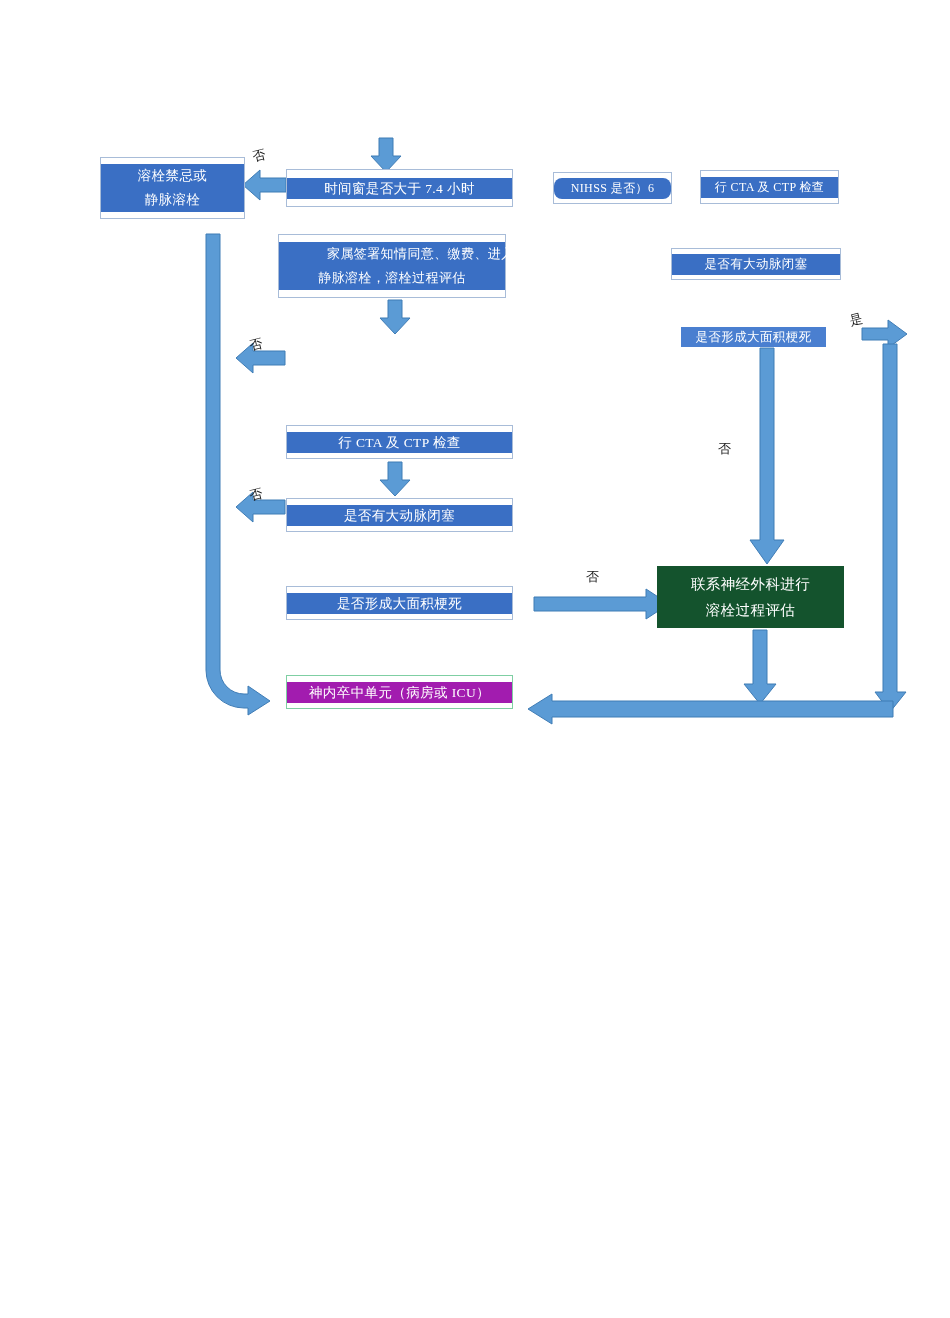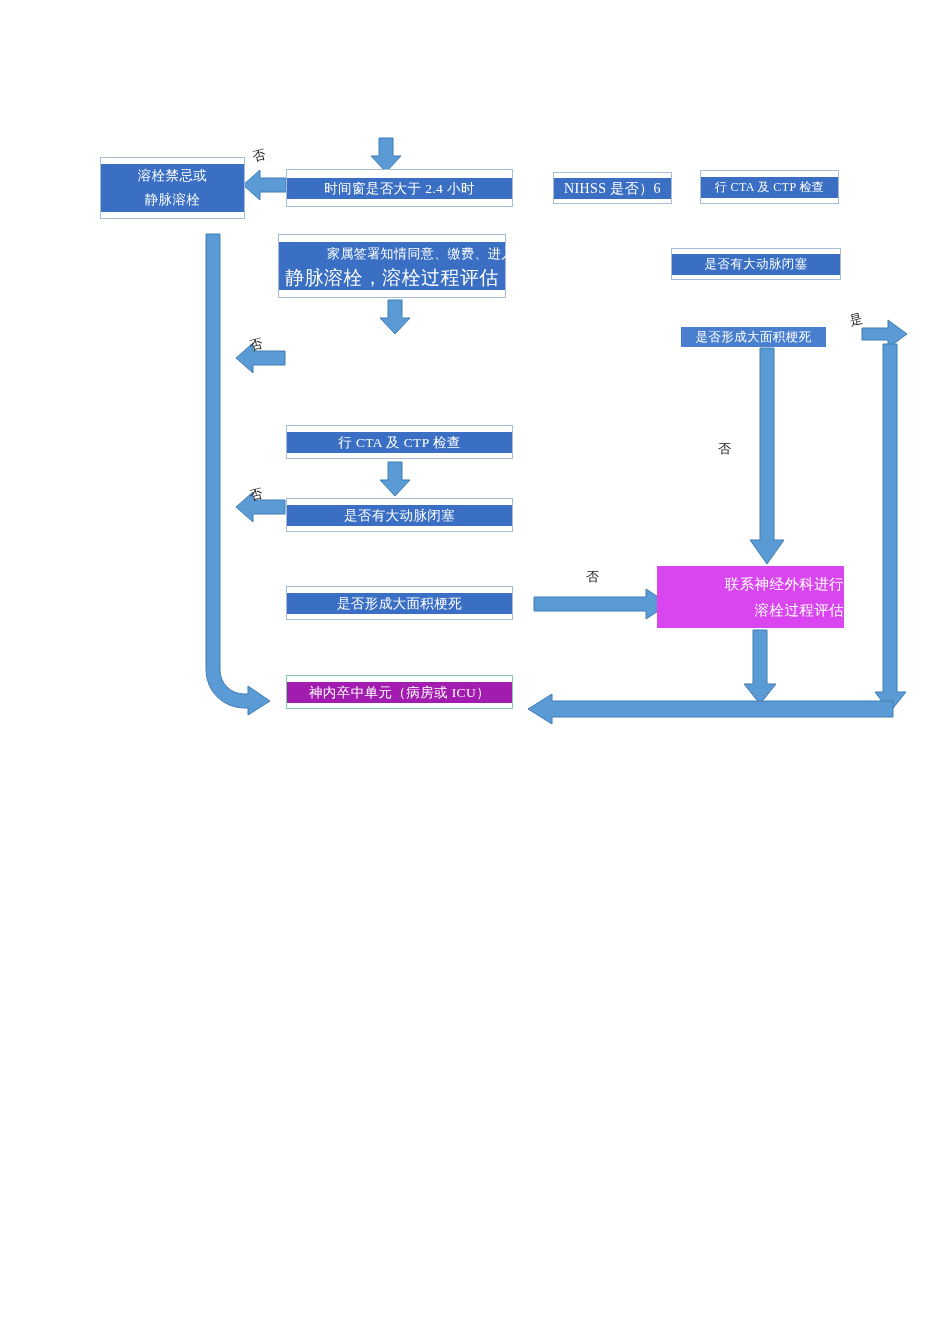--- a/index.html
+++ b/index.html
@@ -43,23 +43,22 @@
   }
   .box.green .band {
     background: #a21caf;
     color: #ffffff;
   }
   .box.green {
     border: 1px solid #7fcfa3;
   }
   .box.purple {
     border: none;
-    background: #d946ef;
+    background: #14532d;
     justify-content: center;
-    align-items: flex-end;
   }
   .box.purple .band {
     background: transparent;
     color: #ffffff;
     font-size: 14.5px;
     line-height: 26px;
   }
   .box.noborder {
     border: none;
     background: transparent;
@@ -189,34 +188,34 @@
       <polygon points="0,17 24,2 24,9 365,9 365,25 24,25 24,32" fill="#5b9bd5" stroke="#3f7cb5" stroke-width="1"></polygon>
     </svg>
   </div>
 
   <div class="box two-line" style="left:100px; top:157px; width:145px; height:62px;">
     <div class="band">溶栓禁忌或</div>
     <div class="band">静脉溶栓</div>
   </div>
 
   <div class="box" style="left:286px; top:169px; width:227px; height:38px;">
-    <div class="band">时间窗是否大于 2.4 小时</div>
+    <div class="band">时间窗是否大于 7.4 小时</div>
   </div>
 
   <div class="box" style="left:553px; top:172px; width:119px; height:32px;">
-    <div class="band" style="font-size:14px;">NIHSS 是否）6</div>
+    <div class="band" style="font-size:12px;border-radius:8px;">NIHSS 是否）6</div>
   </div>
 
   <div class="box" style="left:700px; top:170px; width:139px; height:34px;">
     <div class="band" style="font-size:12px;">行 CTA 及 CTP 检查</div>
   </div>
 
   <div class="box two-line" style="left:278px; top:234px; width:228px; height:64px;">
     <div class="band" style="font-size:13px;padding-left:48px;">家属签署知情同意、缴费、进入</div>
-    <div class="band" style="font-size:19px;">静脉溶栓，溶栓过程评估</div>
+    <div class="band" style="font-size:13px;">静脉溶栓，溶栓过程评估</div>
   </div>
 
   <div class="box" style="left:671px; top:248px; width:170px; height:32px;">
     <div class="band" style="font-size:12.5px;">是否有大动脉闭塞</div>
   </div>
 
 
   <div class="box noborder" style="left:681px; top:327px; width:145px; height:20px;">
     <div class="band" style="font-size:12.5px; line-height:20px;">是否形成大面积梗死</div>
   </div>

